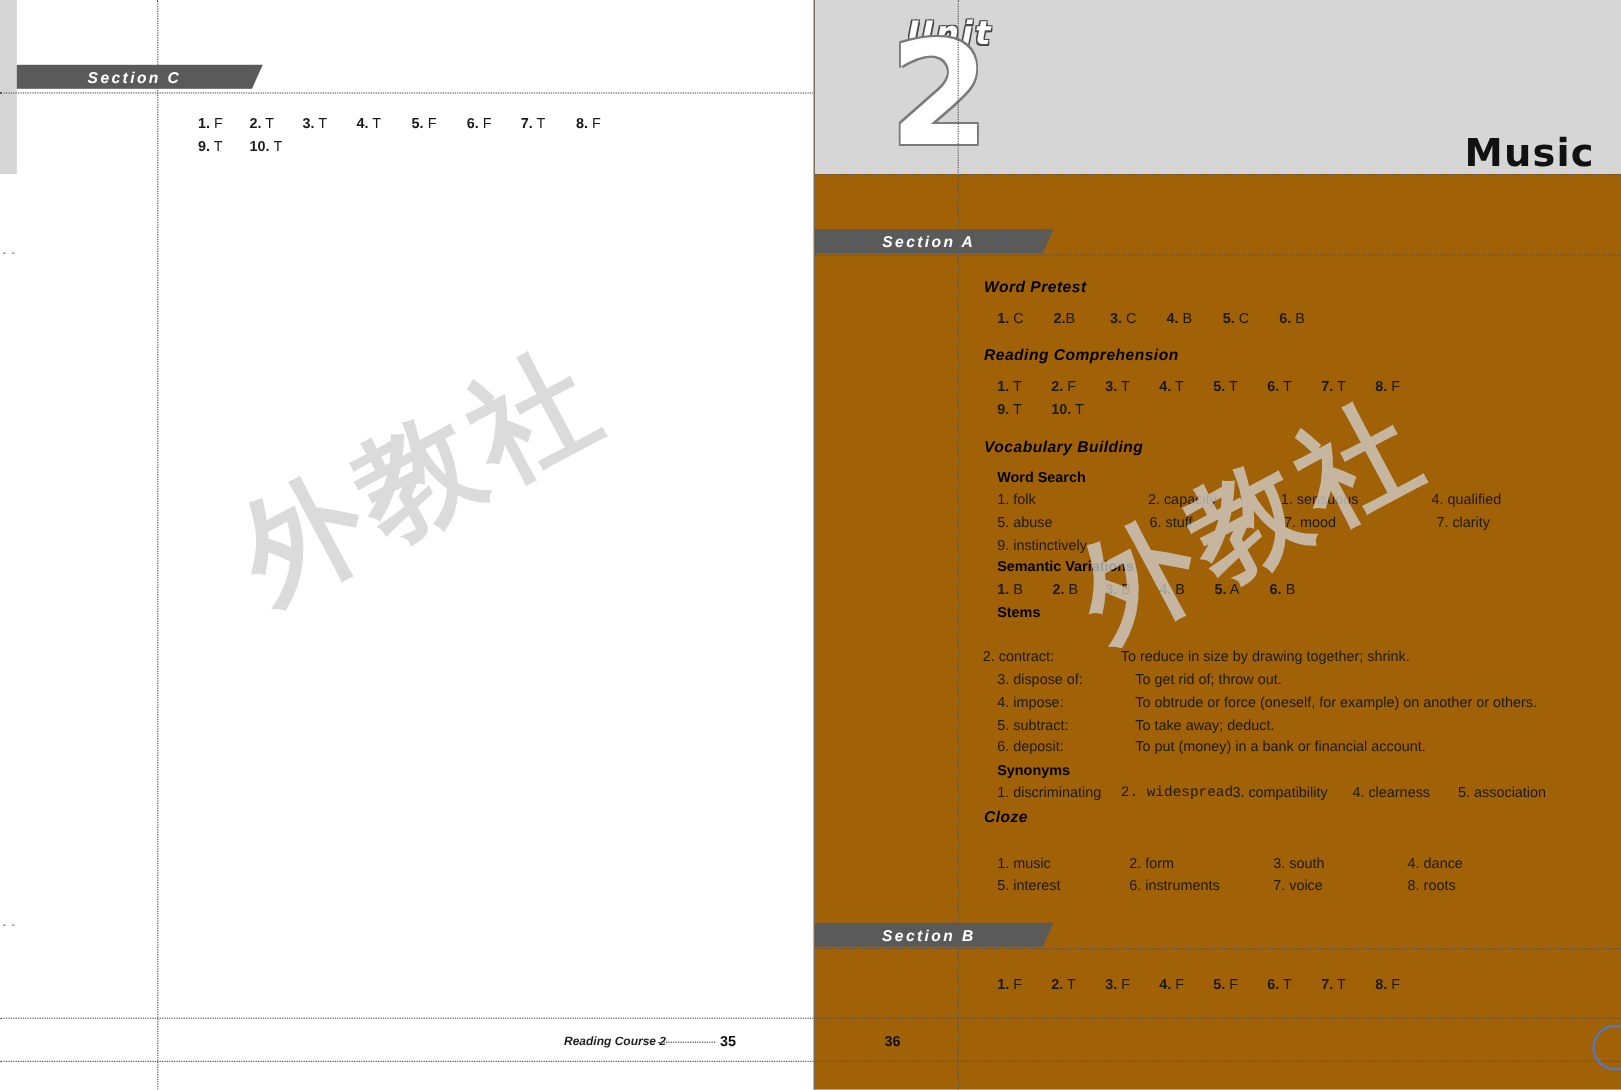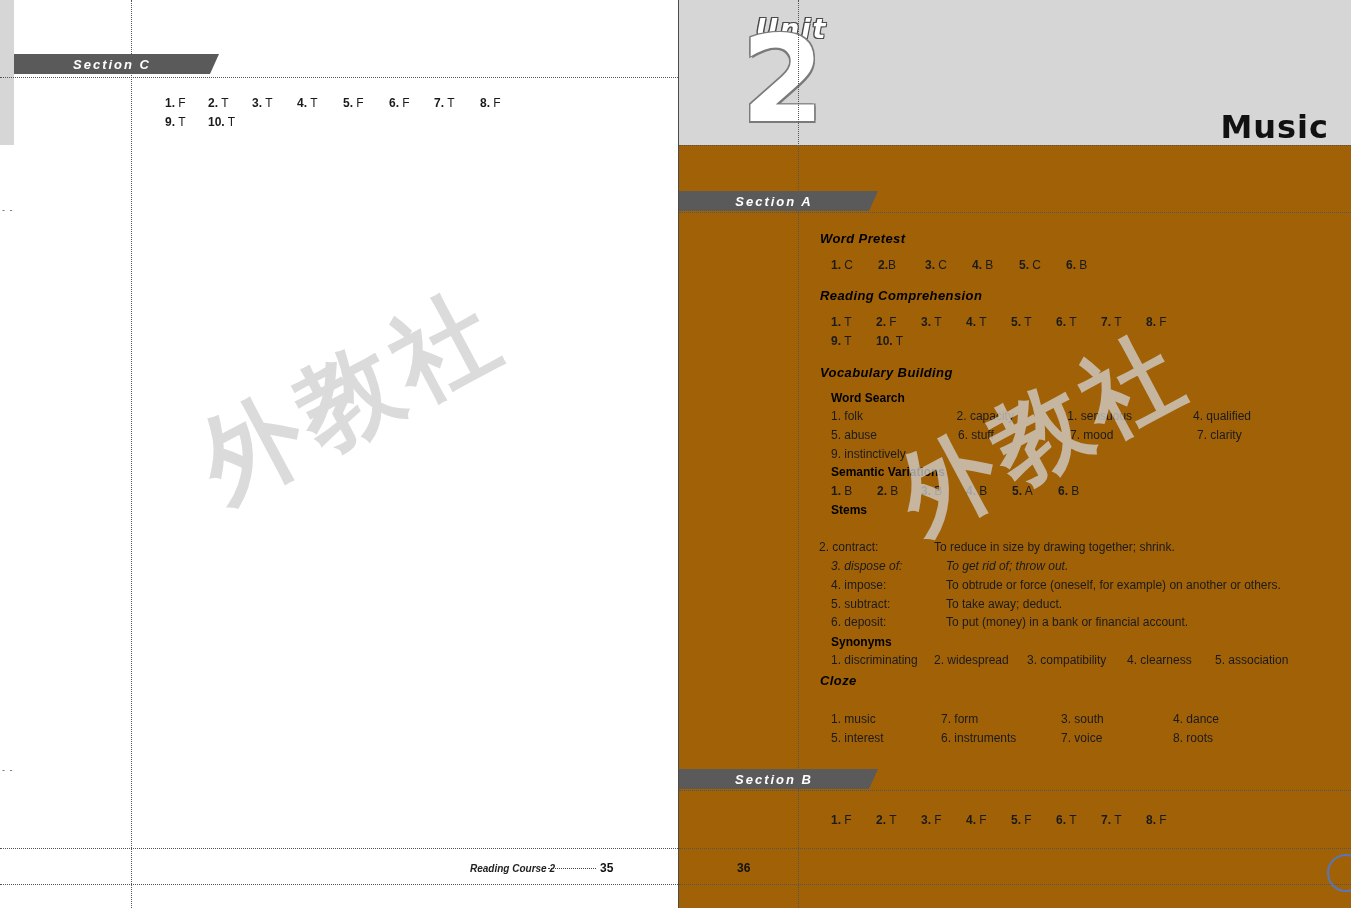--- a/index.html
+++ b/index.html
@@ -354,50 +354,50 @@
       <div style="width:46px;"><b>5.</b> <span>A</span></div>
       <div style="width:46px;"><b>6.</b> <span>B</span></div>
     </div>
 
     <div class="subhead2" style="left:152px; top:503px;">Stems</div>
 
     <div class="row" style="left:140px; top:540px;">
       <div style="width:115px;">2. contract:</div>
       <div>To reduce in size by drawing together; shrink.</div>
     </div>
-    <div class="row" style="left:152px; top:559px;font-style:italic;">
+    <div class="row" style="left:152px; top:559px;">
       <div style="width:115px;">3. dispose of:</div>
       <div>To get rid of; throw out.</div>
     </div>
     <div class="row" style="left:152px; top:578px;">
       <div style="width:115px;">4. impose:</div>
       <div>To obtrude or force (oneself, for example) on another or others.</div>
     </div>
     <div class="row" style="left:152px; top:597px;">
       <div style="width:115px;">5. subtract:</div>
       <div>To take away; deduct.</div>
     </div>
     <div class="row" style="left:152px; top:615px;">
       <div style="width:115px;">6. deposit:</div>
       <div>To put (money) in a bank or financial account.</div>
     </div>
 
     <div class="subhead2" style="left:152px; top:635px;">Synonyms</div>
     <div class="row" style="left:152px; top:653px;">
       <div style="width:103px;">1. discriminating</div>
-      <div style="width:93px;">2. widespread</div>
+      <div style="width:93px;font-family:Liberation Mono, monospace;">2. widespread</div>
       <div style="width:100px;">3. compatibility</div>
       <div style="width:88px;">4. clearness</div>
       <div>5. association</div>
     </div>
 
     <div class="subhead" style="left:141px; top:673px;">Cloze</div>
     <div class="row" style="left:152px; top:712px;">
       <div style="width:110px;">1. music</div>
-      <div style="width:120px;">7. form</div>
+      <div style="width:120px;">2. form</div>
       <div style="width:112px;">3. south</div>
       <div>4. dance</div>
     </div>
     <div class="row" style="left:152px; top:731px;">
       <div style="width:110px;">5. interest</div>
       <div style="width:120px;">6. instruments</div>
       <div style="width:112px;">7. voice</div>
       <div>8. roots</div>
     </div>
 

